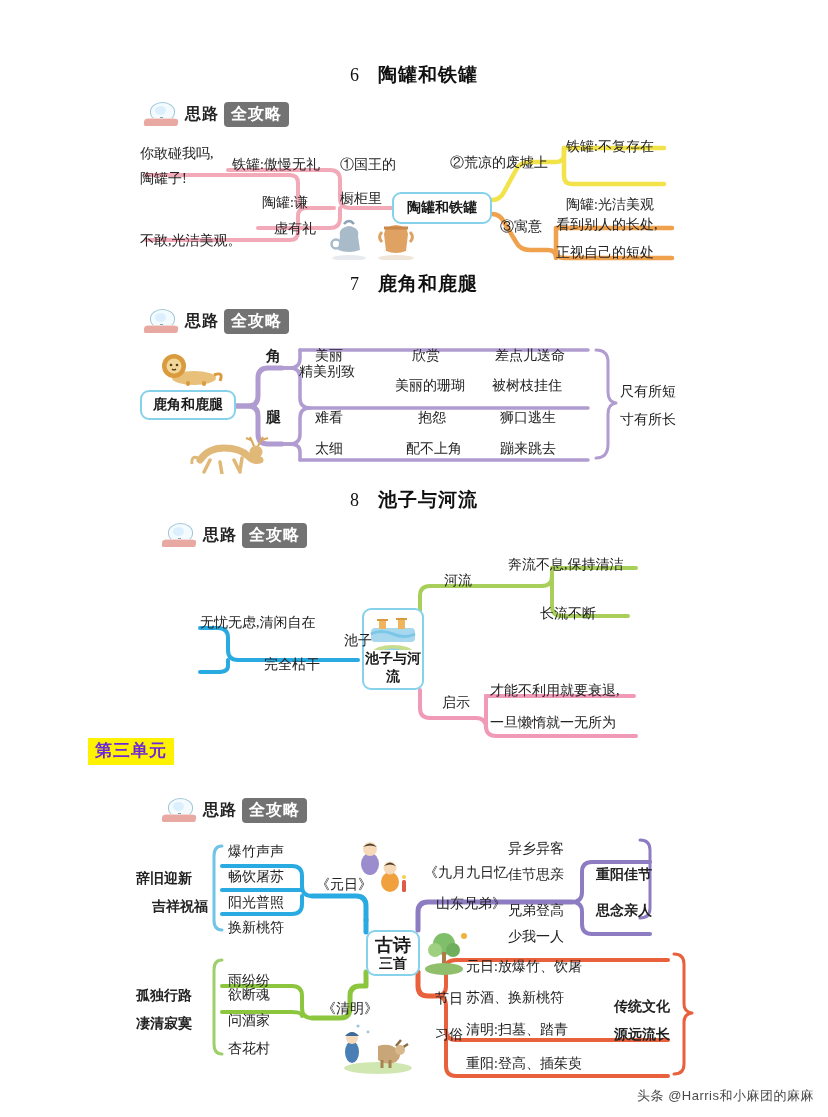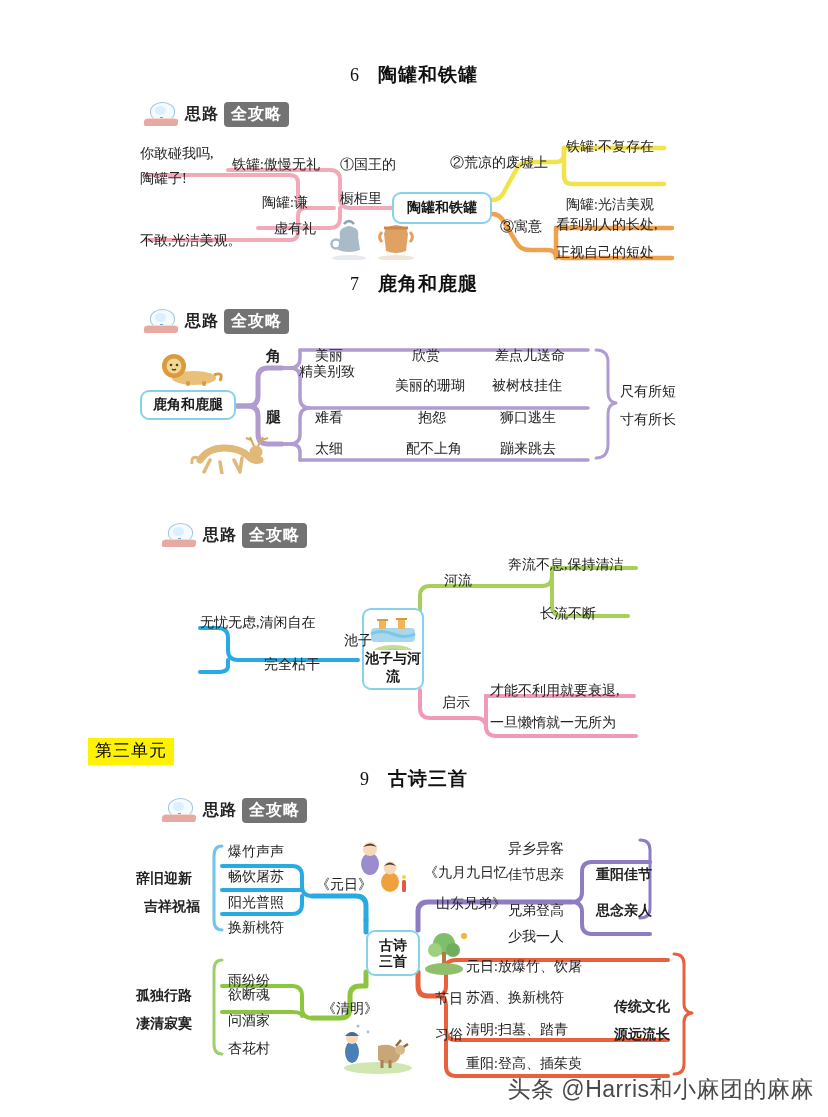--- a/index.html
+++ b/index.html
@@ -53,23 +53,23 @@
     padding:0 5px 0 3px;line-height:26px;
   }
   .badge .t2{
     font-family:"Liberation Sans","DejaVu Sans",sans-serif;
     font-size:16px;font-weight:700;color:#ffffff;letter-spacing:1px;
     background:#737373;border-radius:4px;padding:2px 7px 3px 7px;line-height:20px;
   }
 
   
   .unit-tag{
-    position:absolute;background:#fff200;color:#000000;
-    font-family:"Liberation Sans","DejaVu Sans",sans-serif;
-    font-weight:400;font-size:17px;letter-spacing:1px;
+    position:absolute;background:#fff200;color:#6d28d9;
+    font-family:"Liberation Sans","DejaVu Sans",sans-serif;
+    font-weight:700;font-size:17px;letter-spacing:1px;
     padding:3px 7px 4px 7px;line-height:20px;
   }
 
   
   .mm{
     position:absolute;
     font-family:"Liberation Serif","DejaVu Serif",serif;
     font-size:14px;color:#222;white-space:nowrap;line-height:1.25;
   }
   .mm.b{font-weight:700;font-family:"Liberation Sans","DejaVu Sans",sans-serif;}
@@ -89,21 +89,21 @@
   svg.conn{position:absolute;left:0;top:0;overflow:visible;pointer-events:none;}
   svg.conn path{fill:none;stroke-linecap:round;stroke-linejoin:round;}
 
   
   .ill{position:absolute;}
 
   
   .wm{
     position:absolute;right:14px;bottom:12px;
     font-family:"Liberation Sans","DejaVu Sans",sans-serif;
-    font-size:23px;color:#3a3a3a;letter-spacing:.5px;font-weight:400;
+    font-size:13px;color:#3a3a3a;letter-spacing:.5px;font-weight:400;
     opacity:.92;
   }
 </style>
 </head>
 <body>
 
 <div class="page">
 
   <div class="sec-title" style="top:62px;">
     <span class="num">6</span><span>陶罐和铁罐</span>
@@ -238,20 +238,23 @@
   </svg>
 
   <svg class="ill" style="left:190px;top:430px;" width="80" height="44">
     <path d="M10,30 q8,-12 24,-12 q16,0 24,8 q6,6 12,4" stroke="#e0b979" stroke-width="7" fill="none" stroke-linecap="round"></path>
     <circle cx="66" cy="22" r="6.5" fill="#e0b979"></circle>
     <path d="M64,16 l-4,-9 M68,16 l5,-9 M61,10 l-5,-2 M72,10 l6,-2" stroke="#d9a85c" stroke-width="2" fill="none"></path>
     <path d="M20,30 l-6,12 M30,32 l2,12 M44,30 l6,12 M52,28 l-2,13" stroke="#e0b979" stroke-width="3.5" fill="none" stroke-linecap="round"></path>
     <path d="M8,28 q-7,-3 -6,6" stroke="#e0b979" stroke-width="3" fill="none"></path>
   </svg>
 
+  <div class="sec-title" style="top:487px;">
+    <span class="num">8</span><span>池子与河流</span>
+  </div>
 
   <div class="badge" style="left:160px;top:522px;">
     <span class="bk">
       <span class="lamp"></span>
         <span class="glow"></span>
         <span class="stem"></span>
       <span class="base2"></span>
         <span class="base"></span>
     </span>
     <span class="t1">思路</span>
@@ -292,23 +295,20 @@
   <div class="mm" style="left:444px;top:572px;">河流</div>
   <div class="mm" style="left:508px;top:556px;">奔流不息,保持清洁</div>
   <div class="mm" style="left:540px;top:605px;">长流不断</div>
 
   <div class="mm" style="left:442px;top:694px;">启示</div>
   <div class="mm" style="left:490px;top:682px;">才能不利用就要衰退,</div>
   <div class="mm" style="left:490px;top:714px;">一旦懒惰就一无所为</div>
 
   <div class="unit-tag" style="left:88px;top:738px;">第三单元</div>
 
-  <div class="sec-title" style="top:766px;">
-    <span class="num">9</span><span>古诗三首</span>
-  </div>
 
   <div class="badge" style="left:160px;top:797px;">
     <span class="bk">
       <span class="lamp"></span>
         <span class="glow"></span>
         <span class="stem"></span>
       <span class="base2"></span>
         <span class="base"></span>
     </span>
     <span class="t1">思路</span>
@@ -338,26 +338,26 @@
     <path d="M592,934 H650" stroke="#8e7cc3" stroke-width="4" fill="none"></path>
 
     <path d="M418,972 V986 Q418,996 428,996 H436" stroke="#e8603c" stroke-width="5" fill="none"></path>
     <path d="M436,996 Q446,996 446,1006 V1030 Q446,1040 456,1040 H668" stroke="#e8603c" stroke-width="4" fill="none"></path>
     <path d="M436,996 Q446,996 446,986 V968 Q446,960 456,960 H668" stroke="#e8603c" stroke-width="4" fill="none"></path>
     <path d="M446,1040 V1066 Q446,1076 456,1076 H668" stroke="#e8603c" stroke-width="4" fill="none"></path>
     <path d="M674,954 Q684,954 684,964 V1004 Q684,1012 692,1013 Q684,1014 684,1022 V1064 Q684,1074 674,1074" stroke="#e8603c" stroke-width="3" fill="none"></path>
   </svg>
 
   <div class="node illus" style="left:366px;top:930px;width:54px;height:46px;padding-top:0;">
-    <span style="font-size:14px;line-height:1.15;">古诗</span>
+    <span style="font-size:18px;line-height:1.15;">古诗</span>
     <span style="font-size:14px;line-height:1.15;">三首</span>
   </div>
 
   <div class="mm b" style="left:136px;top:870px;">辞旧迎新</div>
-  <div class="mm b" style="left:144px;top:898px;">吉祥祝福</div>
+  <div class="mm b" style="left:152px;top:898px;">吉祥祝福</div>
   <div class="mm" style="left:228px;top:843px;">爆竹声声</div>
   <div class="mm" style="left:228px;top:868px;">畅饮屠苏</div>
   <div class="mm" style="left:228px;top:894px;">阳光普照</div>
   <div class="mm" style="left:228px;top:919px;">换新桃符</div>
   <div class="mm" style="left:316px;top:876px;">《元日》</div>
 
   <div class="mm b" style="left:136px;top:987px;">孤独行路</div>
   <div class="mm b" style="left:136px;top:1015px;">凄清寂寞</div>
   <div class="mm" style="left:228px;top:960px;margin-top:12px;">雨纷纷</div>
   <div class="mm" style="left:228px;top:986px;">欲断魂</div>

